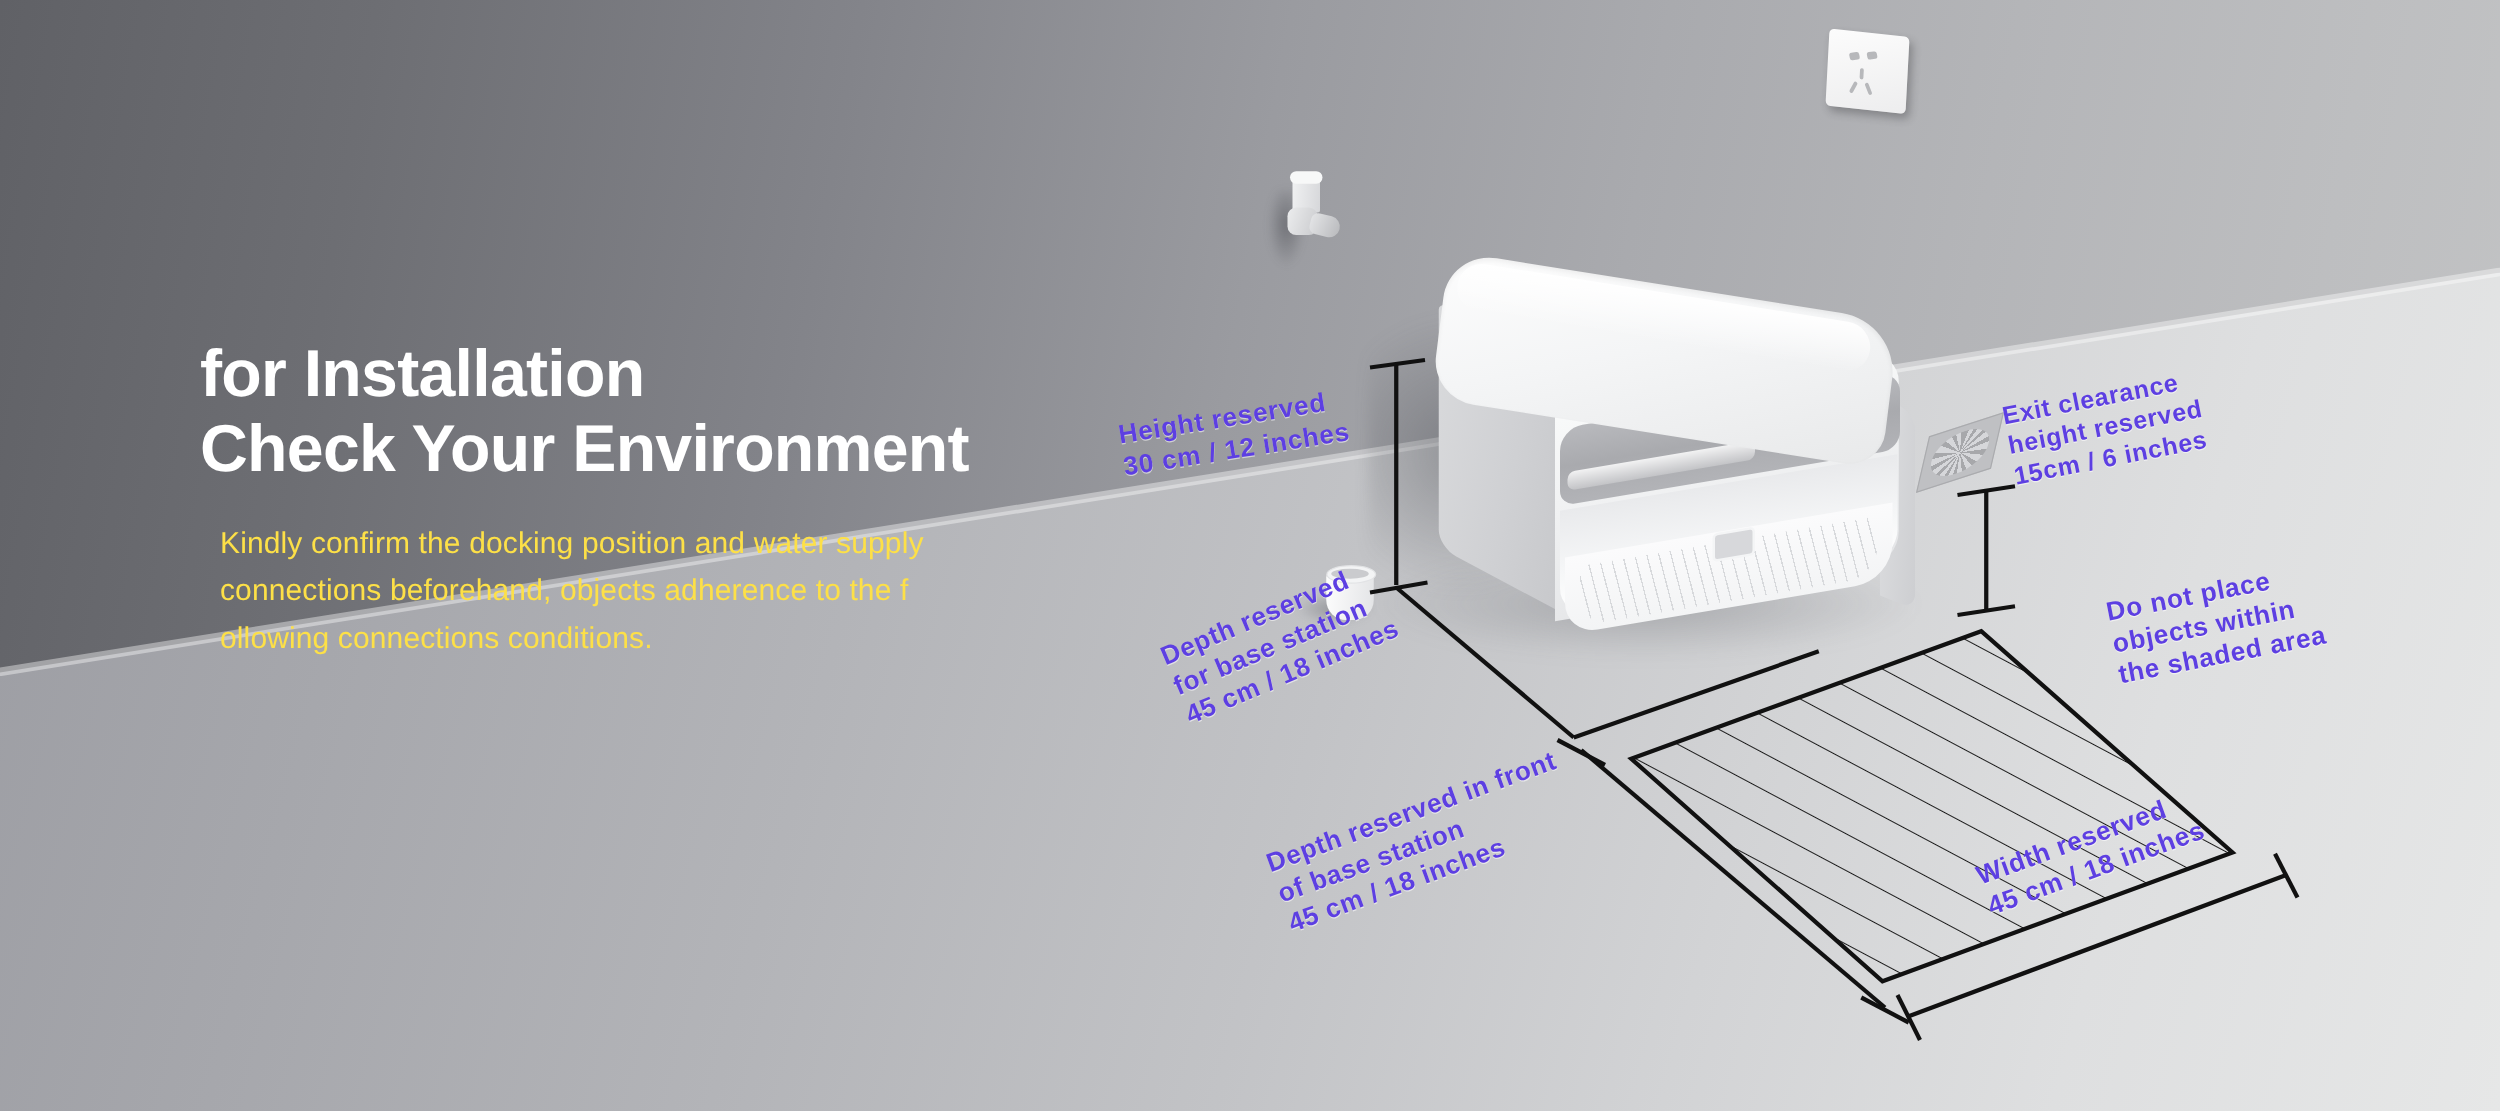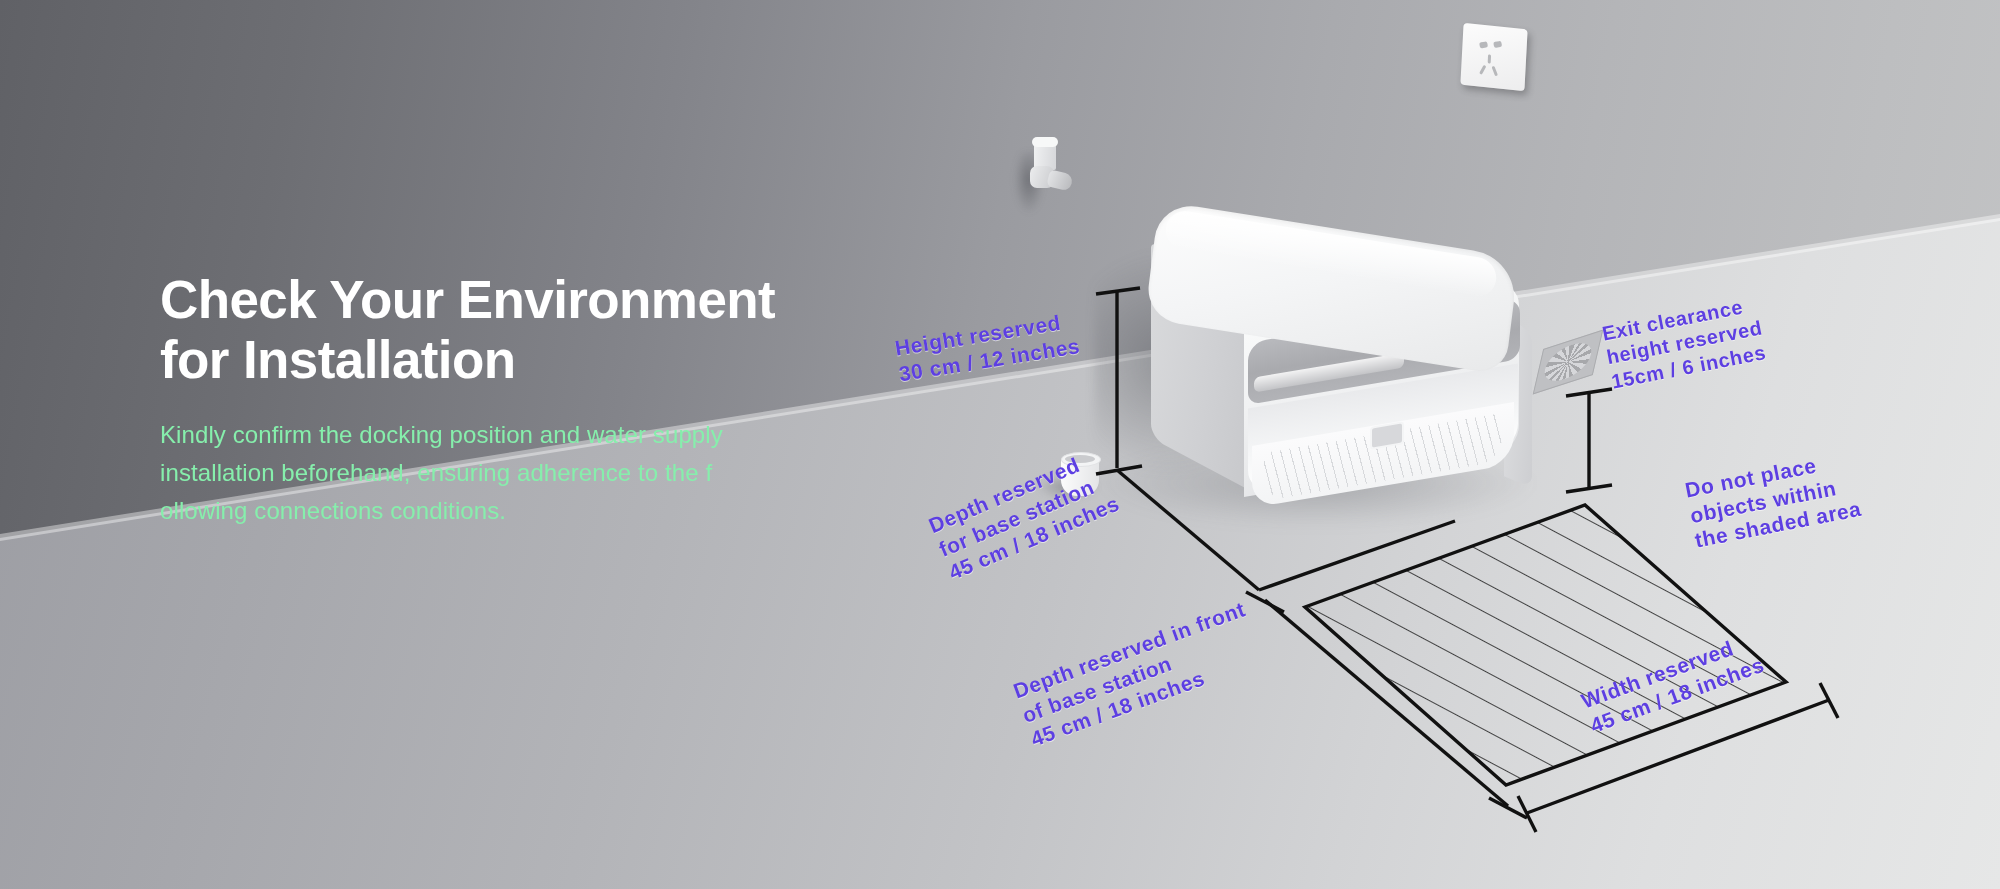--- a/index.html
+++ b/index.html
@@ -29,22 +29,22 @@
   }
 
   
   .textblock{position:absolute;left:160px;top:270px;width:720px;}
   .headline{
     color:#ffffff;font-size:53px;line-height:1.13;font-weight:bold;
     letter-spacing:-0.6px;margin:0 0 26px 0;
   }
   .headline span{display:block;}
   .subcopy{
-    color:#86efac;font-size:24px;line-height:1.58;font-weight:normal;
-    letter-spacing:0.1px;margin:0;max-width:660px;
+    color:#fde047;font-size:24px;line-height:1.58;font-weight:normal;
+    letter-spacing:0.1px;margin:16px;max-width:660px;
   }
   .subcopy span{display:block;}
 
   
   .callout{
     position:absolute;color:#5d3fe2;font-weight:bold;
     font-size:21px;line-height:1.22;letter-spacing:0.6px;
     white-space:pre-line;text-shadow:0 1px 0 rgba(255,255,255,0.55);
   }
   .c-height{left:893px;top:336px;transform:rotate(-9deg);transform-origin:0 0;}
@@ -194,26 +194,26 @@
 <body>
 
 <div id="stage">
 
   <div class="wall"></div>
   <div class="floor"></div>
   <div class="floorline"></div>
 
   <div class="textblock">
     <h1 class="headline">
+      <span>for Installation</span>
       <span>Check Your Environment</span>
-      <span>for Installation</span>
     </h1>
     <p class="subcopy">
       <span>Kindly confirm the docking position and water supply</span>
-      <span>installation beforehand, ensuring adherence to the f</span>
+      <span>connections beforehand, objects adherence to the f</span>
       <span>ollowing connections conditions.</span>
     </p>
   </div>
 
   <div class="socket">
     <div class="sk-hole sk-h1"></div>
     <div class="sk-hole sk-h2"></div>
     <div class="sk-hole sk-h3"></div>
     <div class="sk-hole sk-h4"></div>
     <div class="sk-hole sk-h5"></div>

